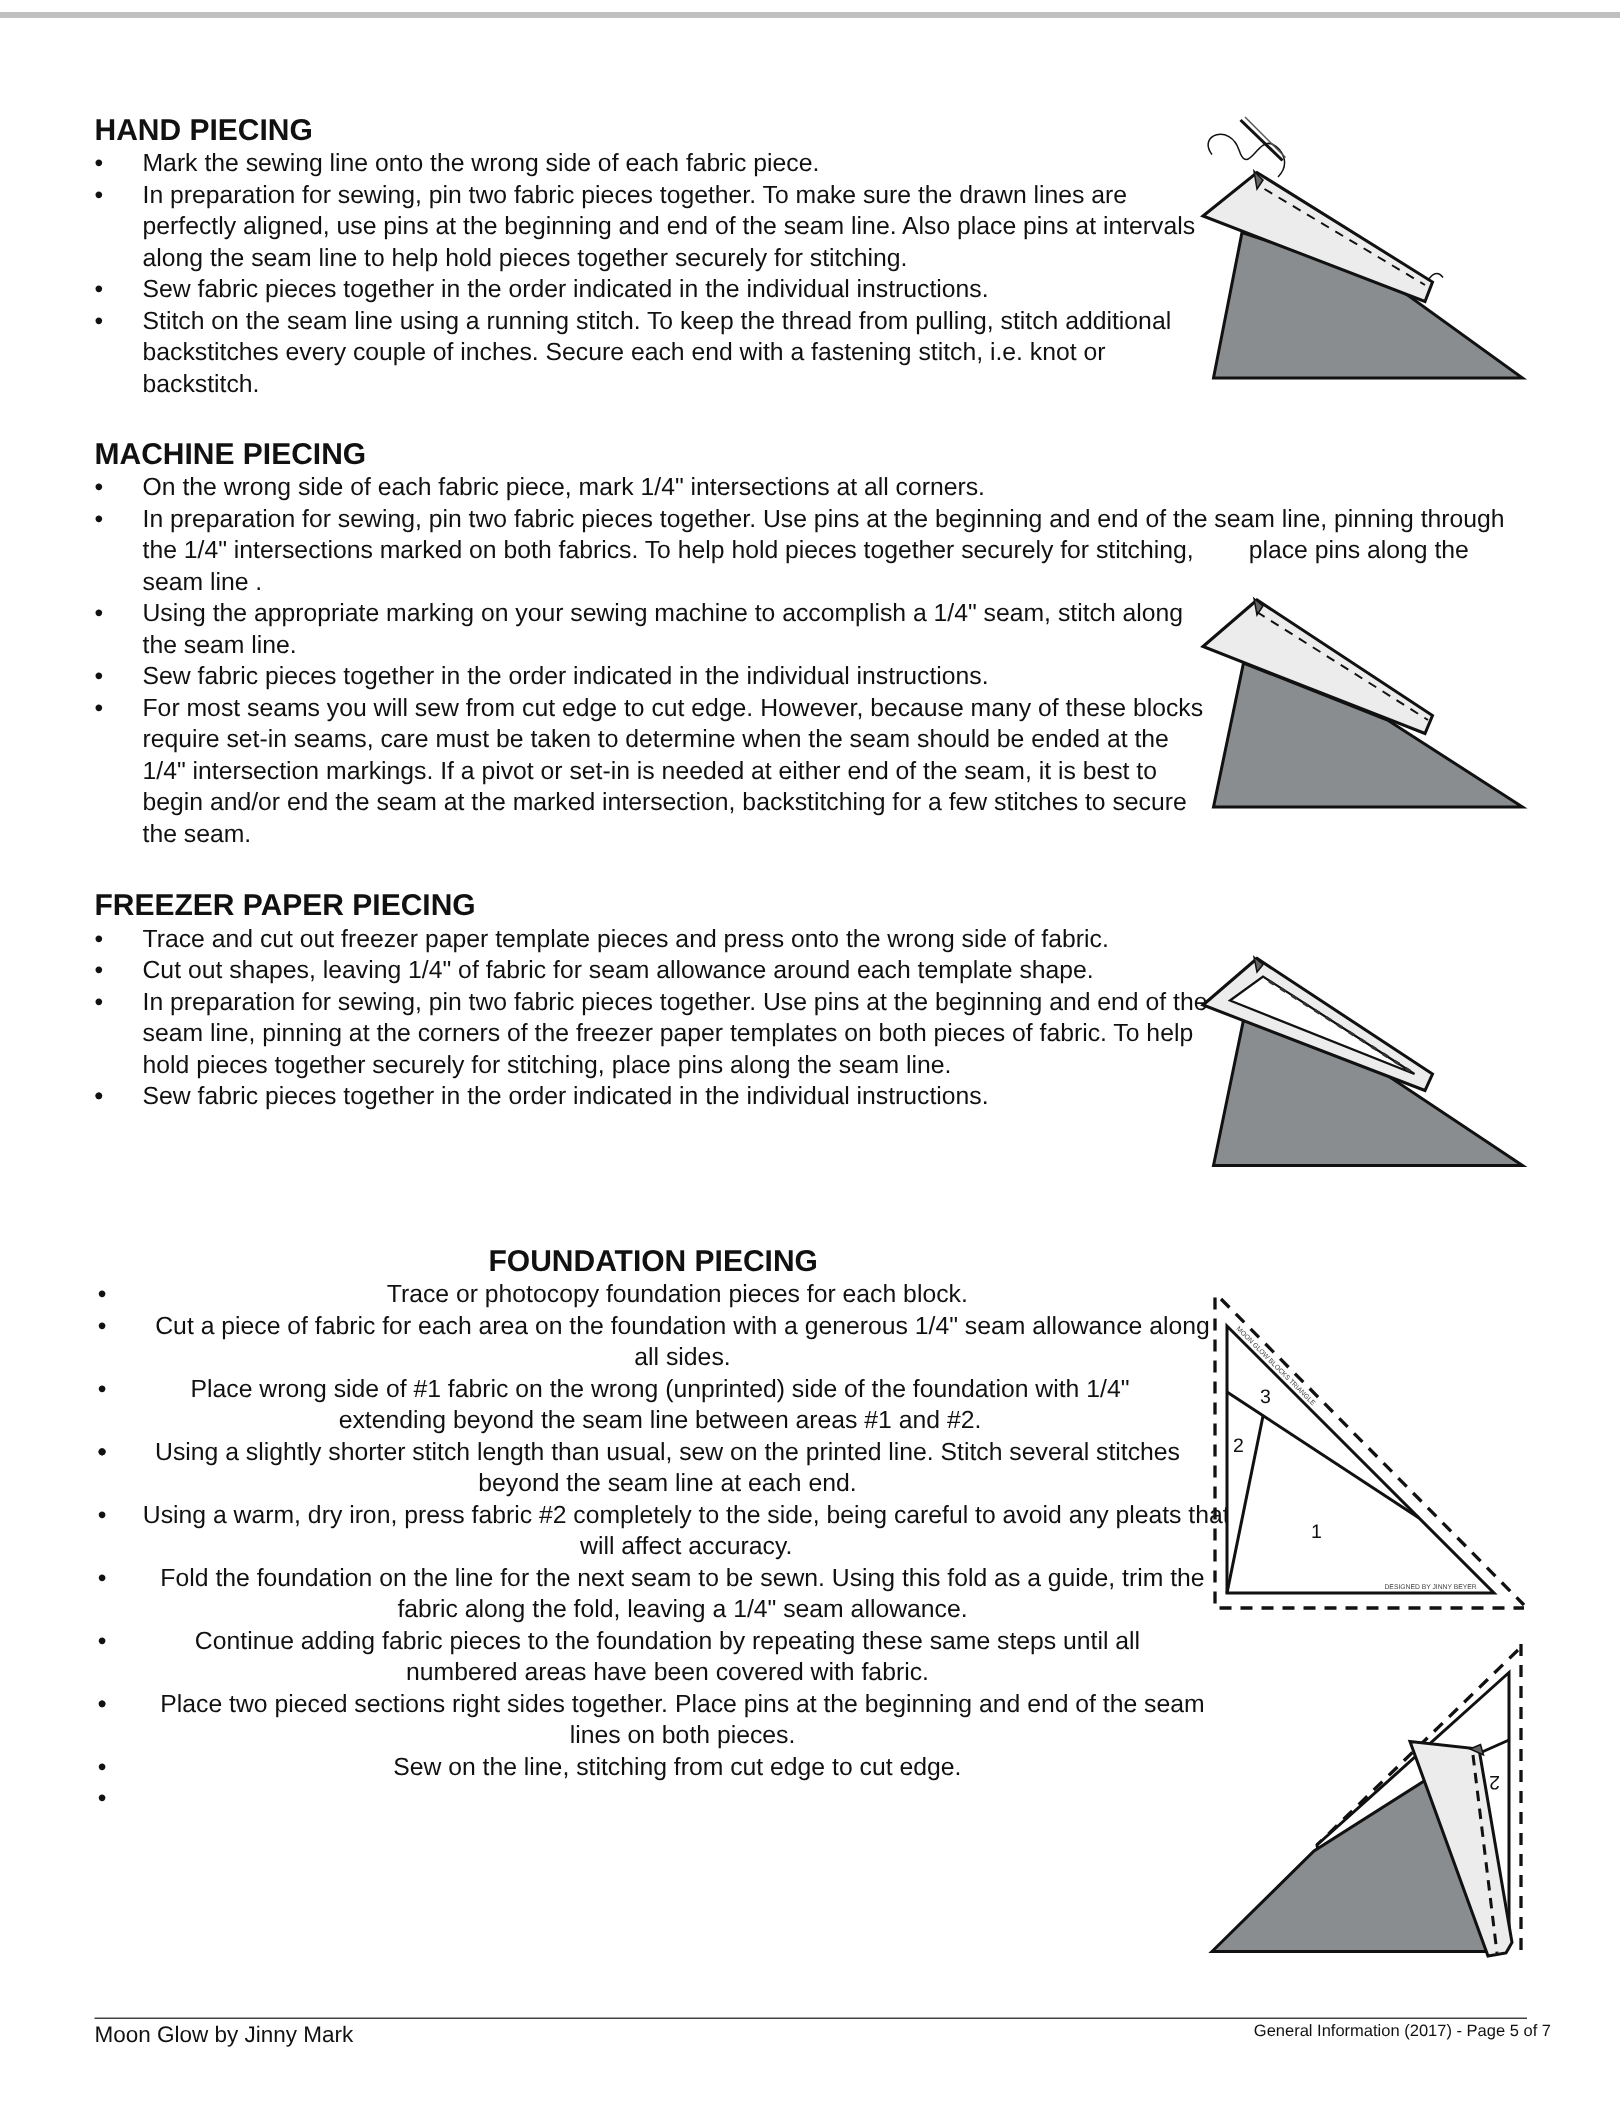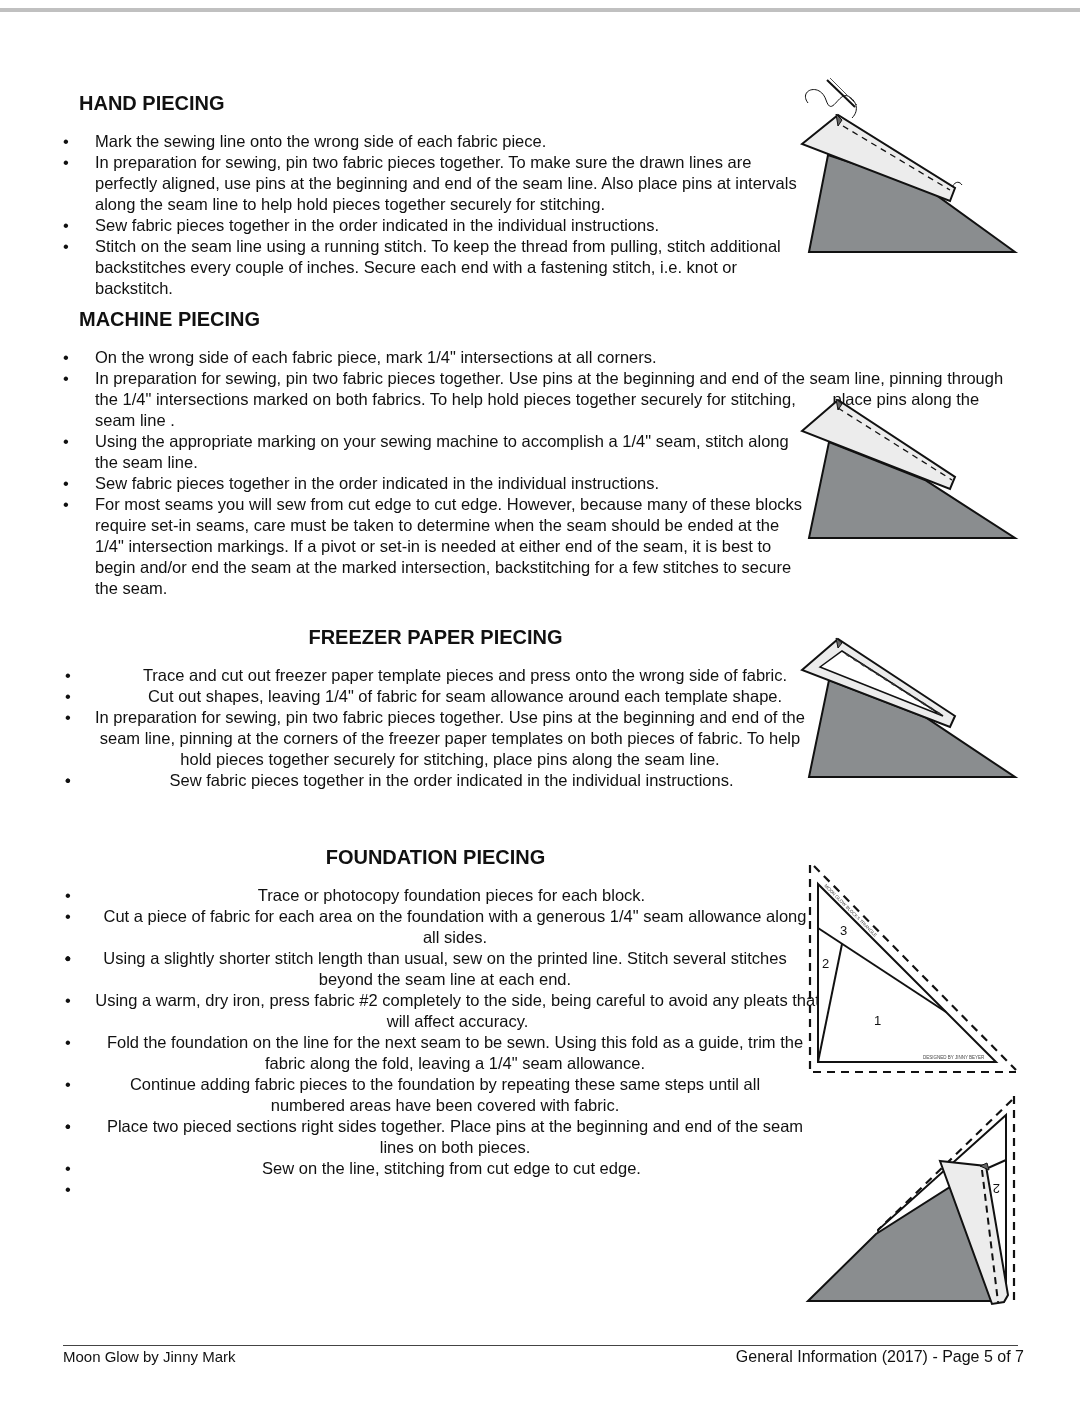--- a/index.html
+++ b/index.html
@@ -1,28 +1,28 @@
 <!DOCTYPE html>
 <html><head>
 <meta charset="utf-8">
 <style>
   html, body { margin:0; padding:0; background:#ffffff; }
   body { width:1080px; height:1405px; position:relative; overflow:hidden;
          font-family:"Liberation Sans", sans-serif; color:#111; }
   .topbar { position:absolute; left:0; top:8px; width:1080px; height:4px; background:#c0c0c0; }
   .section { position:absolute; left:63px; }
-  .section h2 { margin:16px; font-size:20px; font-weight:bold; line-height:24px; letter-spacing:0; }
+  .section h2 { margin:0; font-size:20px; font-weight:bold; line-height:24px; letter-spacing:0; }
   .section ul { list-style:none; margin:0; padding:0; }
   .section li { position:relative; padding-left:32px; font-size:16.5px; line-height:21px; }
   .section li .bullet { position:absolute; left:0; top:0; width:10px; }
   .section li.bold { font-weight:normal; -webkit-text-stroke:0.35px #111; }
   .fig { position:absolute; }
   .footer-line { position:absolute; left:63px; top:1345px; width:955px; height:1px; background:#444; }
   .footer-left { position:absolute; left:63px; top:1348px; font-size:15px; }
-  .footer-right { position:absolute; right:56px; top:1348px; font-size:16px; }
+  .footer-right { position:absolute; right:46px; top:1348px; font-size:11px; }
 </style>
 </head>
 <body>
 
 <div class="topbar"></div>
 
 <div class="section" style="top:75px; width:745px;">
   <h2>HAND PIECING</h2>
   <ul>
     <li><span class="bullet">•</span><span>Mark the sewing line onto the wrong side of each fabric piece.</span></li>
@@ -36,37 +36,37 @@
   <h2>MACHINE PIECING</h2>
   <ul>
     <li><span class="bullet">•</span><span>On the wrong side of each fabric piece, mark 1/4" intersections at all corners.</span></li>
     <li style="width:915px; white-space:pre-wrap;"><span class="bullet">•</span><span>In preparation for sewing, pin two fabric pieces together. Use pins at the beginning and end of the seam line, pinning through the 1/4" intersections marked on both fabrics. To help hold pieces together securely for stitching,        place pins along the seam line .</span></li>
     <li style="width:700px;"><span class="bullet">•</span><span>Using the appropriate marking on your sewing machine to accomplish a 1/4" seam, stitch along the seam line.</span></li>
     <li><span class="bullet">•</span><span>Sew fabric pieces together in the order indicated in the individual instructions.</span></li>
     <li style="width:710px;"><span class="bullet">•</span><span>For most seams you will sew from cut edge to cut edge. However, because many of these blocks require set-in seams, care must be taken to determine when the seam should be ended at the 1/4" intersection markings. If a pivot or set-in is needed at either end of the seam, it is best to begin and/or end the seam at the marked intersection, backstitching for a few stitches to secure the seam.</span></li>
   </ul>
 </div>
 
-<div class="section" style="top:609px; width:745px;text-align:center;">
+<div class="section" style="top:592px; width:745px;">
   <h2>FREEZER PAPER PIECING</h2>
   <ul>
     <li style="width:740px;"><span class="bullet">•</span><span>Trace and cut out freezer paper template pieces and press onto the wrong side of fabric.</span></li>
     <li style="width:740px;"><span class="bullet">•</span><span>Cut out shapes, leaving 1/4" of fabric for seam allowance around each template shape.</span></li>
     <li style="width:710px;"><span class="bullet">•</span><span>In preparation for sewing, pin two fabric pieces together. Use pins at the beginning and end of the seam line, pinning at the corners of the freezer paper templates on both pieces of fabric. To help hold pieces together securely for stitching, place pins along the seam line.</span></li>
     <li style="width:690px;"><span class="bullet">•</span></li>
     <li><span class="bullet">•</span><span>Sew fabric pieces together in the order indicated in the individual instructions.</span></li>
   </ul>
 </div>
 
 <div class="section" style="top:829px; width:745px;text-align:center;">
   <h2>FOUNDATION PIECING</h2>
   <ul>
     <li><span class="bullet">•</span><span>Trace or photocopy foundation pieces for each block.</span></li>
     <li style="width:720px;"><span class="bullet">•</span><span>Cut a piece of fabric for each area on the foundation with a generous 1/4" seam allowance along all sides.</span></li>
-    <li style="width:690px;"><span class="bullet">•</span></li>
+    <li style="width:690px;"><span class="bullet">•</span><span>Place wrong side of #1 fabric on the wrong (unprinted) side of the foundation with 1/4" extending beyond the seam line between areas #1 and #2.</span></li>
     <li class="bold"><span class="bullet">•</span></li>
     <li style="width:700px;"><span class="bullet">•</span><span>Using a slightly shorter stitch length than usual, sew on the printed line. Stitch several stitches beyond the seam line at each end.</span></li>
     <li style="width:725px;"><span class="bullet">•</span><span>Using a warm, dry iron, press fabric #2 completely to the side, being careful to avoid any pleats that will affect accuracy.</span></li>
     <li style="width:720px;"><span class="bullet">•</span><span>Fold the foundation on the line for the next seam to be sewn. Using this fold as a guide, trim the fabric along the fold, leaving a 1/4" seam allowance.</span></li>
     <li style="width:700px;"><span class="bullet">•</span><span>Continue adding fabric pieces to the foundation by repeating these same steps until all numbered areas have been covered with fabric.</span></li>
     <li style="width:745px;"><span class="bullet">•</span></li>
     <li style="width:720px;"><span class="bullet">•</span><span>Place two pieced sections right sides together. Place pins at the beginning and end of the seam lines on both pieces.</span></li>
     <li><span class="bullet">•</span><span>Sew on the line, stitching from cut edge to cut edge.</span></li>
     <li><span class="bullet">•</span></li>
   </ul>

